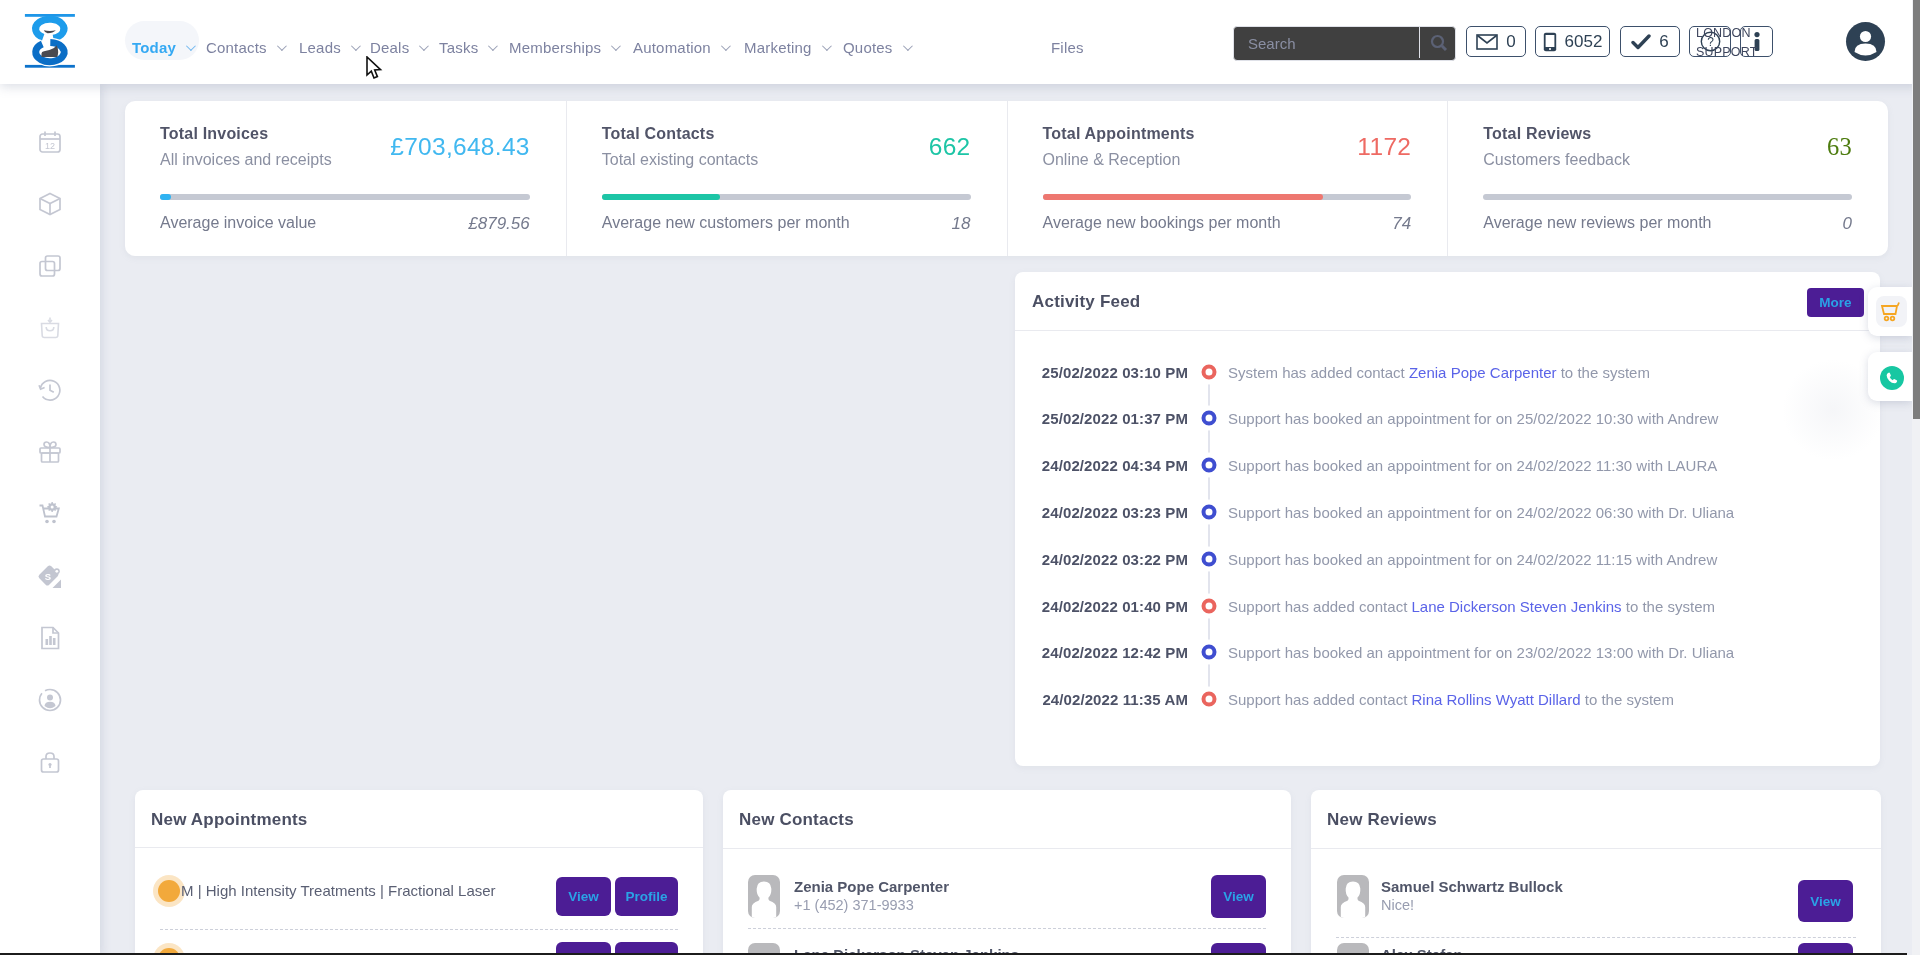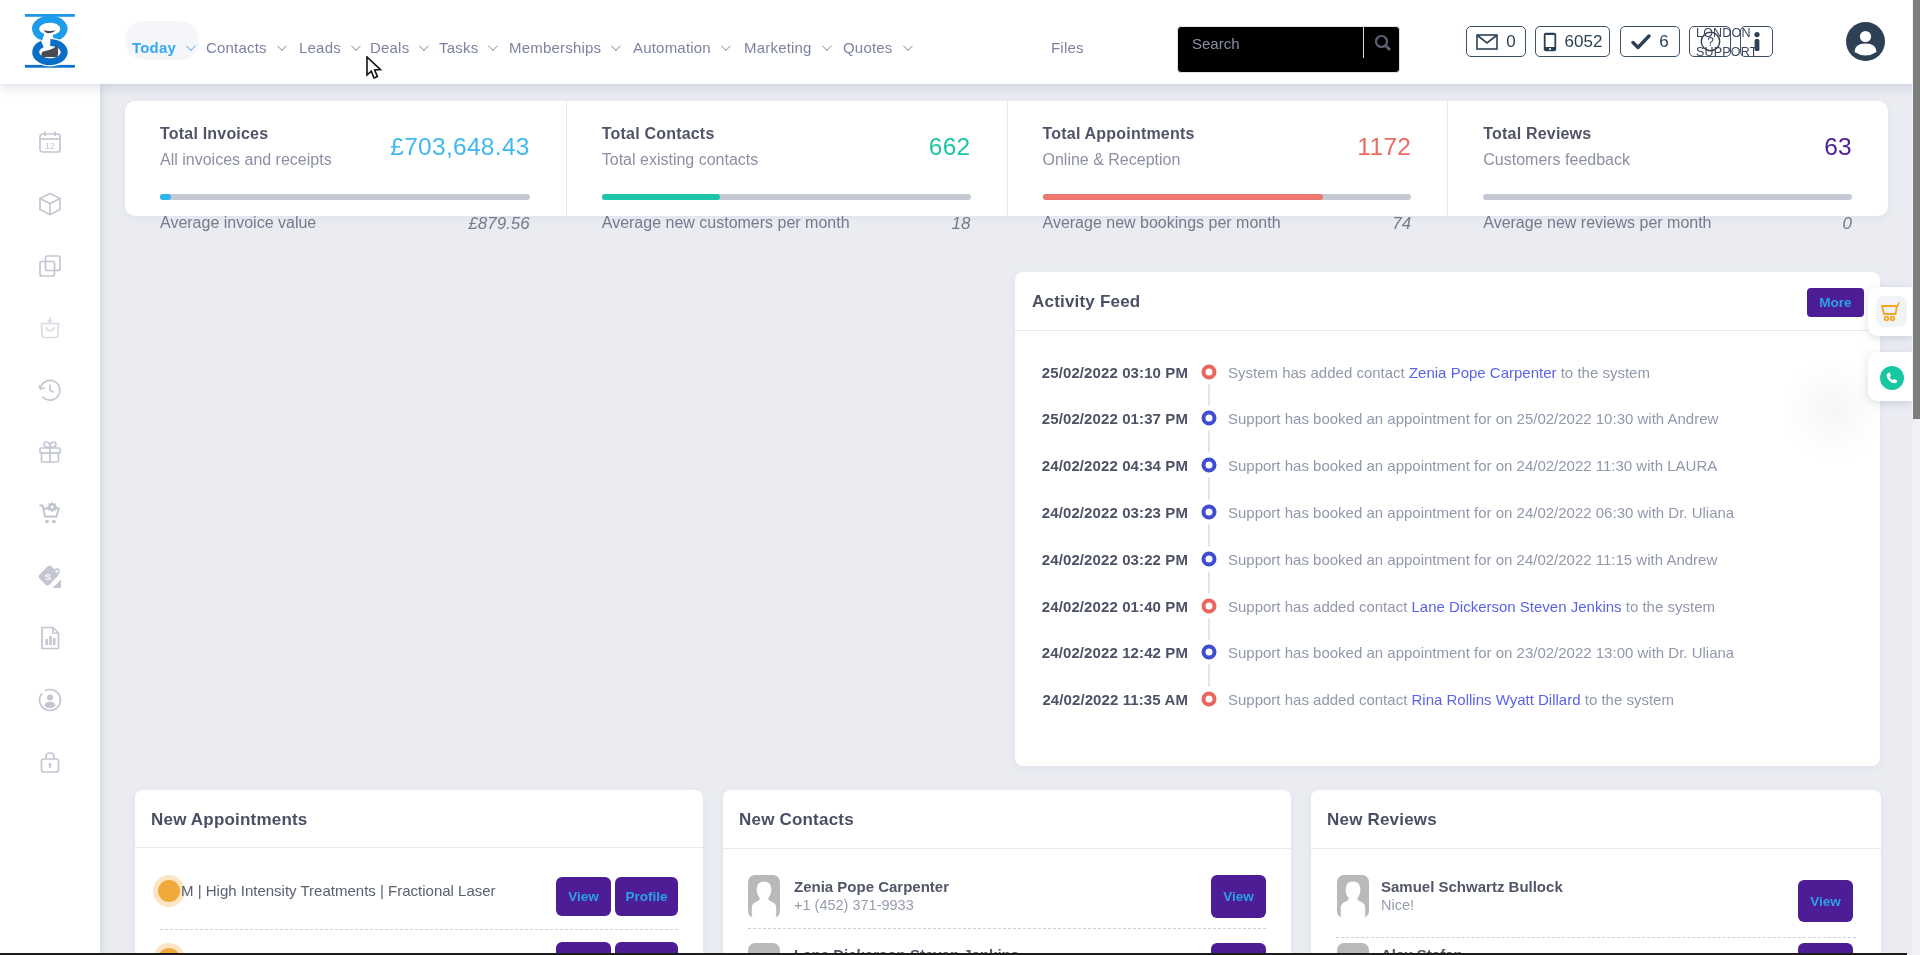--- a/index.html
+++ b/index.html
@@ -9,37 +9,37 @@
 
 
 #header { position:absolute; left:0; top:0; width:1920px; height:84px; background:#fff; z-index:40; box-shadow:0 3px 10px rgba(130,140,165,0.28); }
 #logo { position:absolute; left:22px; top:12px; }
 .nav { position:absolute; top:0; height:94px; display:flex; align-items:center; font-size:15px; color:#7d82a0; font-weight:500; letter-spacing:0.2px; }
 .nav .item { display:flex; align-items:center; }
 .chev { width:7px; height:7px; border-right:1.7px solid #9aa0b6; border-bottom:1.7px solid #9aa0b6; transform:rotate(45deg) translateY(-2px); margin-left:10px; margin-right:0; display:inline-block; }
 #todaypill { position:absolute; left:125px; top:21px; width:74px; height:39px; background:#f4f6fa; border-radius:20px; }
 
 
-#searchbox { position:absolute; left:1177px; top:26px; width:223px; height:47px; border:1px solid #dfe1e8; border-radius:4px; background:#000000; }
+#searchbox { position:absolute; left:1233px; top:26px; width:223px; height:35px; border:1px solid #dfe1e8; border-radius:4px; background:#404040; }
 #searchbox .ph { position:absolute; left:14px; top:8px; font-size:15px; color:#8a8fa3; }
 #searchbox .sep { position:absolute; left:185px; top:0; width:1px; height:31px; background:#dfe1e8; }
 .hbtn { position:absolute; top:26px; height:31px; border:1px solid #3d506b; border-radius:5px; background:#fff; display:flex; align-items:center; justify-content:center; gap:8px; color:#2e4154; font-size:17px; }
 #who { position:absolute; left:1696px; top:24px; width:62px; font-size:12.5px; color:#3e465e; line-height:19px; letter-spacing:0.2px; }
 #avatar { position:absolute; left:1846px; top:22px; width:39px; height:39px; border-radius:50%; background:#2e4154; }
 
 
 #sidebar { position:absolute; left:0; top:84px; width:100px; height:871px; background:#fff; z-index:30; box-shadow:3px 0 8px rgba(130,140,165,0.18); }
 .sic { position:absolute; left:37px; width:26px; height:26px; }
 
 
 .card { position:absolute; background:#fff; border-radius:8px; box-shadow:0 2px 6px rgba(140,150,170,0.10); }
 .carddiv { position:absolute; left:0; right:0; height:1px; background:#e9eaef; }
 
 
-#stats { position:absolute; left:125px; top:101px; width:1763px; height:115px; background:#fff; border-radius:10px; box-shadow:0 2px 6px rgba(140,150,170,0.10); display:flex; }
+#stats { position:absolute; left:125px; top:101px; width:1763px; height:155px; background:#fff; border-radius:10px; box-shadow:0 2px 6px rgba(140,150,170,0.10); display:flex; }
 .stat { position:relative; width:25%; height:100%; }
 .stat + .stat { border-left:1px solid #e9eaef; }
 .st { position:absolute; left:35px; font-size:16px; font-weight:bold; color:#515468; letter-spacing:0.2px; }
 .ss { position:absolute; left:35px; font-size:16px; color:#8b90a2; }
 .sv { position:absolute; right:36px; top:32px; font-size:24.5px; font-weight:500; letter-spacing:0.3px; }
 .sbar { position:absolute; left:35px; right:36px; top:93px; height:6px; border-radius:3px; background:#c5c9d3; }
 .sbar i { position:absolute; left:0; top:0; bottom:0; border-radius:3px; display:block; }
 .sbl { position:absolute; left:35px; top:113px; font-size:16px; color:#757a8d; }
 .sbv { position:absolute; right:36px; top:113px; font-size:17px; color:#757a8d;font-style:italic; }
 
@@ -98,21 +98,21 @@
       <div class="sv" style="color:#ee6a63;">1172</div>
       <div class="sbar">
           <i style="width:280px; background:#ee7770;"></i>
         </div>
       <div class="sbl">Average new bookings per month</div>
       <div class="sbv">74</div>
     </div>
     <div class="stat">
       <div class="st" style="top:24px;">Total Reviews</div>
       <div class="ss" style="top:50px;">Customers feedback</div>
-      <div class="sv" style="color:#4c1d95;">63</div>
+      <div class="sv" style="color:#4d7c0f;font-family:Liberation Serif, serif;">63</div>
       <div class="sbar"></div>
       <div class="sbl">Average new reviews per month</div>
       <div class="sbv">0</div>
     </div>
   </div>
 
 
   <div class="card" id="af" style="left:1015px; top:272px; width:865px; height:494px;">
     <div class="bigtitle" style="left:17px;">Activity Feed</div>
     <div class="btn" style="left:792px; top:16px; width:57px; height:29px; border-radius:4px;">More</div>

